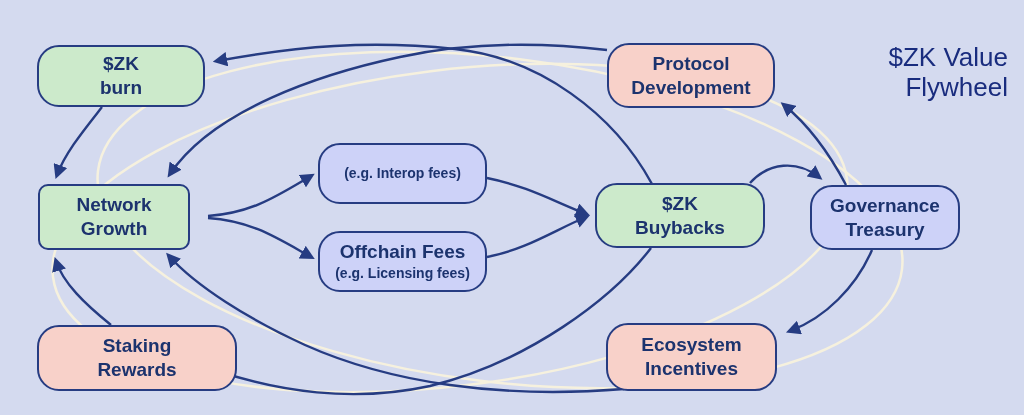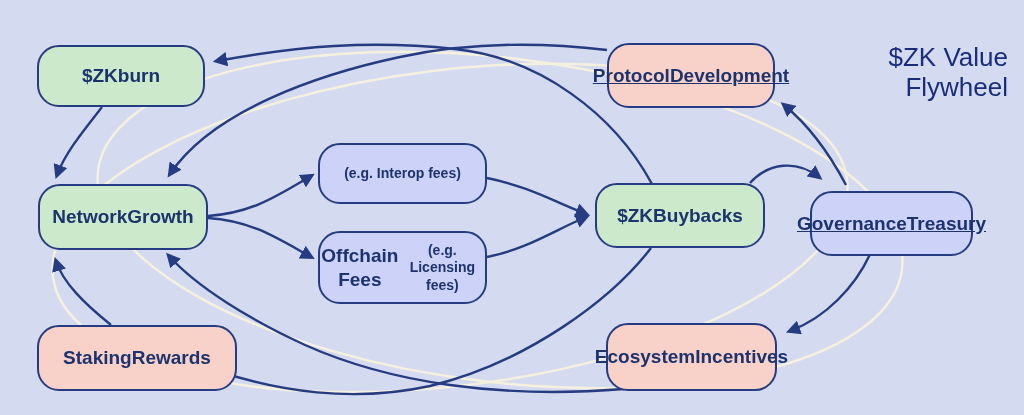--- a/index.html
+++ b/index.html
@@ -11,21 +11,21 @@
     position:relative; width:1024px; height:415px; overflow:hidden;
     background:var(--bg);
     font-family:"Liberation Sans", sans-serif;
   }
   #wires{position:absolute; inset:0;}
   .ring{fill:none; stroke:var(--cream); stroke-width:2.5;}
   .edge{fill:none; stroke:var(--stroke); stroke-width:2.4;}
   .arrowhead{fill:var(--stroke);}
   .node{
     position:absolute; box-sizing:border-box;
-    display:flex; flex-direction:row; justify-content:center; align-items:center;
+    display:flex; flex-direction:column; justify-content:center; align-items:center;
     border:2.5px solid var(--stroke); border-radius:22px;
     color:var(--text); text-align:center; line-height:1.25;
   }
   .node.green{background:var(--green);}
   .node.pink{background:var(--pink);}
   .node.purple{background:var(--purple);}
   .l1{font-size:19px; font-weight:700;}
   .l2{font-size:14px; font-weight:700; margin-top:1px;}
   #title{
     position:absolute; top:42px; right:16px; width:160px;
@@ -61,45 +61,45 @@
     <path class="edge" d="M 872 250 C 856 287, 825 318, 790 331" marker-end="url(#arrow)"></path>
     <path class="edge" d="M 624 389 C 500 399, 390 383, 305 345 C 248 319, 196 286, 169 256" marker-end="url(#arrow)"></path>
     <path class="edge" d="M 651 248 C 612 299, 528 362, 430 386 C 352 403, 277 391, 218 371" marker-end="url(#arrow)"></path>
   </svg>
 
   <div class="node green" style="left:37px; top:45px; width:168px; height:62px;">
     <span class="l1">$ZK</span>
     <span class="l1">burn</span>
   </div>
 
-  <div class="node pink" style="left:607px; top:43px; width:168px; height:65px;text-decoration:underline;">
+  <div class="node pink" style="left:607px; top:43px; width:168px; height:65px;">
     <span class="l1">Protocol</span>
     <span class="l1">Development</span>
   </div>
 
-  <div class="node green" style="left:38px; top:184px; width:170px; height:66px;">
+  <div class="node green" style="left:38px; top:184px; width:152px; height:66px;border-radius:10px;">
     <span class="l1">Network</span>
     <span class="l1">Growth</span>
   </div>
 
   <div class="node purple" style="left:318px; top:143px; width:169px; height:61px;">
     <span class="l2">(e.g. Interop fees)</span>
   </div>
 
-  <div class="node purple" style="left:318px; top:231px; width:169px; height:73px;">
+  <div class="node purple" style="left:318px; top:231px; width:169px; height:61px;">
     <span class="l1">Offchain Fees</span>
     <span class="l2">(e.g. Licensing fees)</span>
   </div>
 
   <div class="node green" style="left:595px; top:183px; width:170px; height:65px;">
     <span class="l1">$ZK</span>
     <span class="l1">Buybacks</span>
   </div>
 
-  <div class="node purple" style="left:810px; top:191px; width:163px; height:65px;text-decoration:underline;">
+  <div class="node purple" style="left:810px; top:185px; width:150px; height:65px;">
     <span class="l1">Governance</span>
     <span class="l1">Treasury</span>
   </div>
 
   <div class="node pink" style="left:37px; top:325px; width:200px; height:66px;">
     <span class="l1">Staking</span>
     <span class="l1">Rewards</span>
   </div>
 
   <div class="node pink" style="left:606px; top:323px; width:171px; height:68px;">

